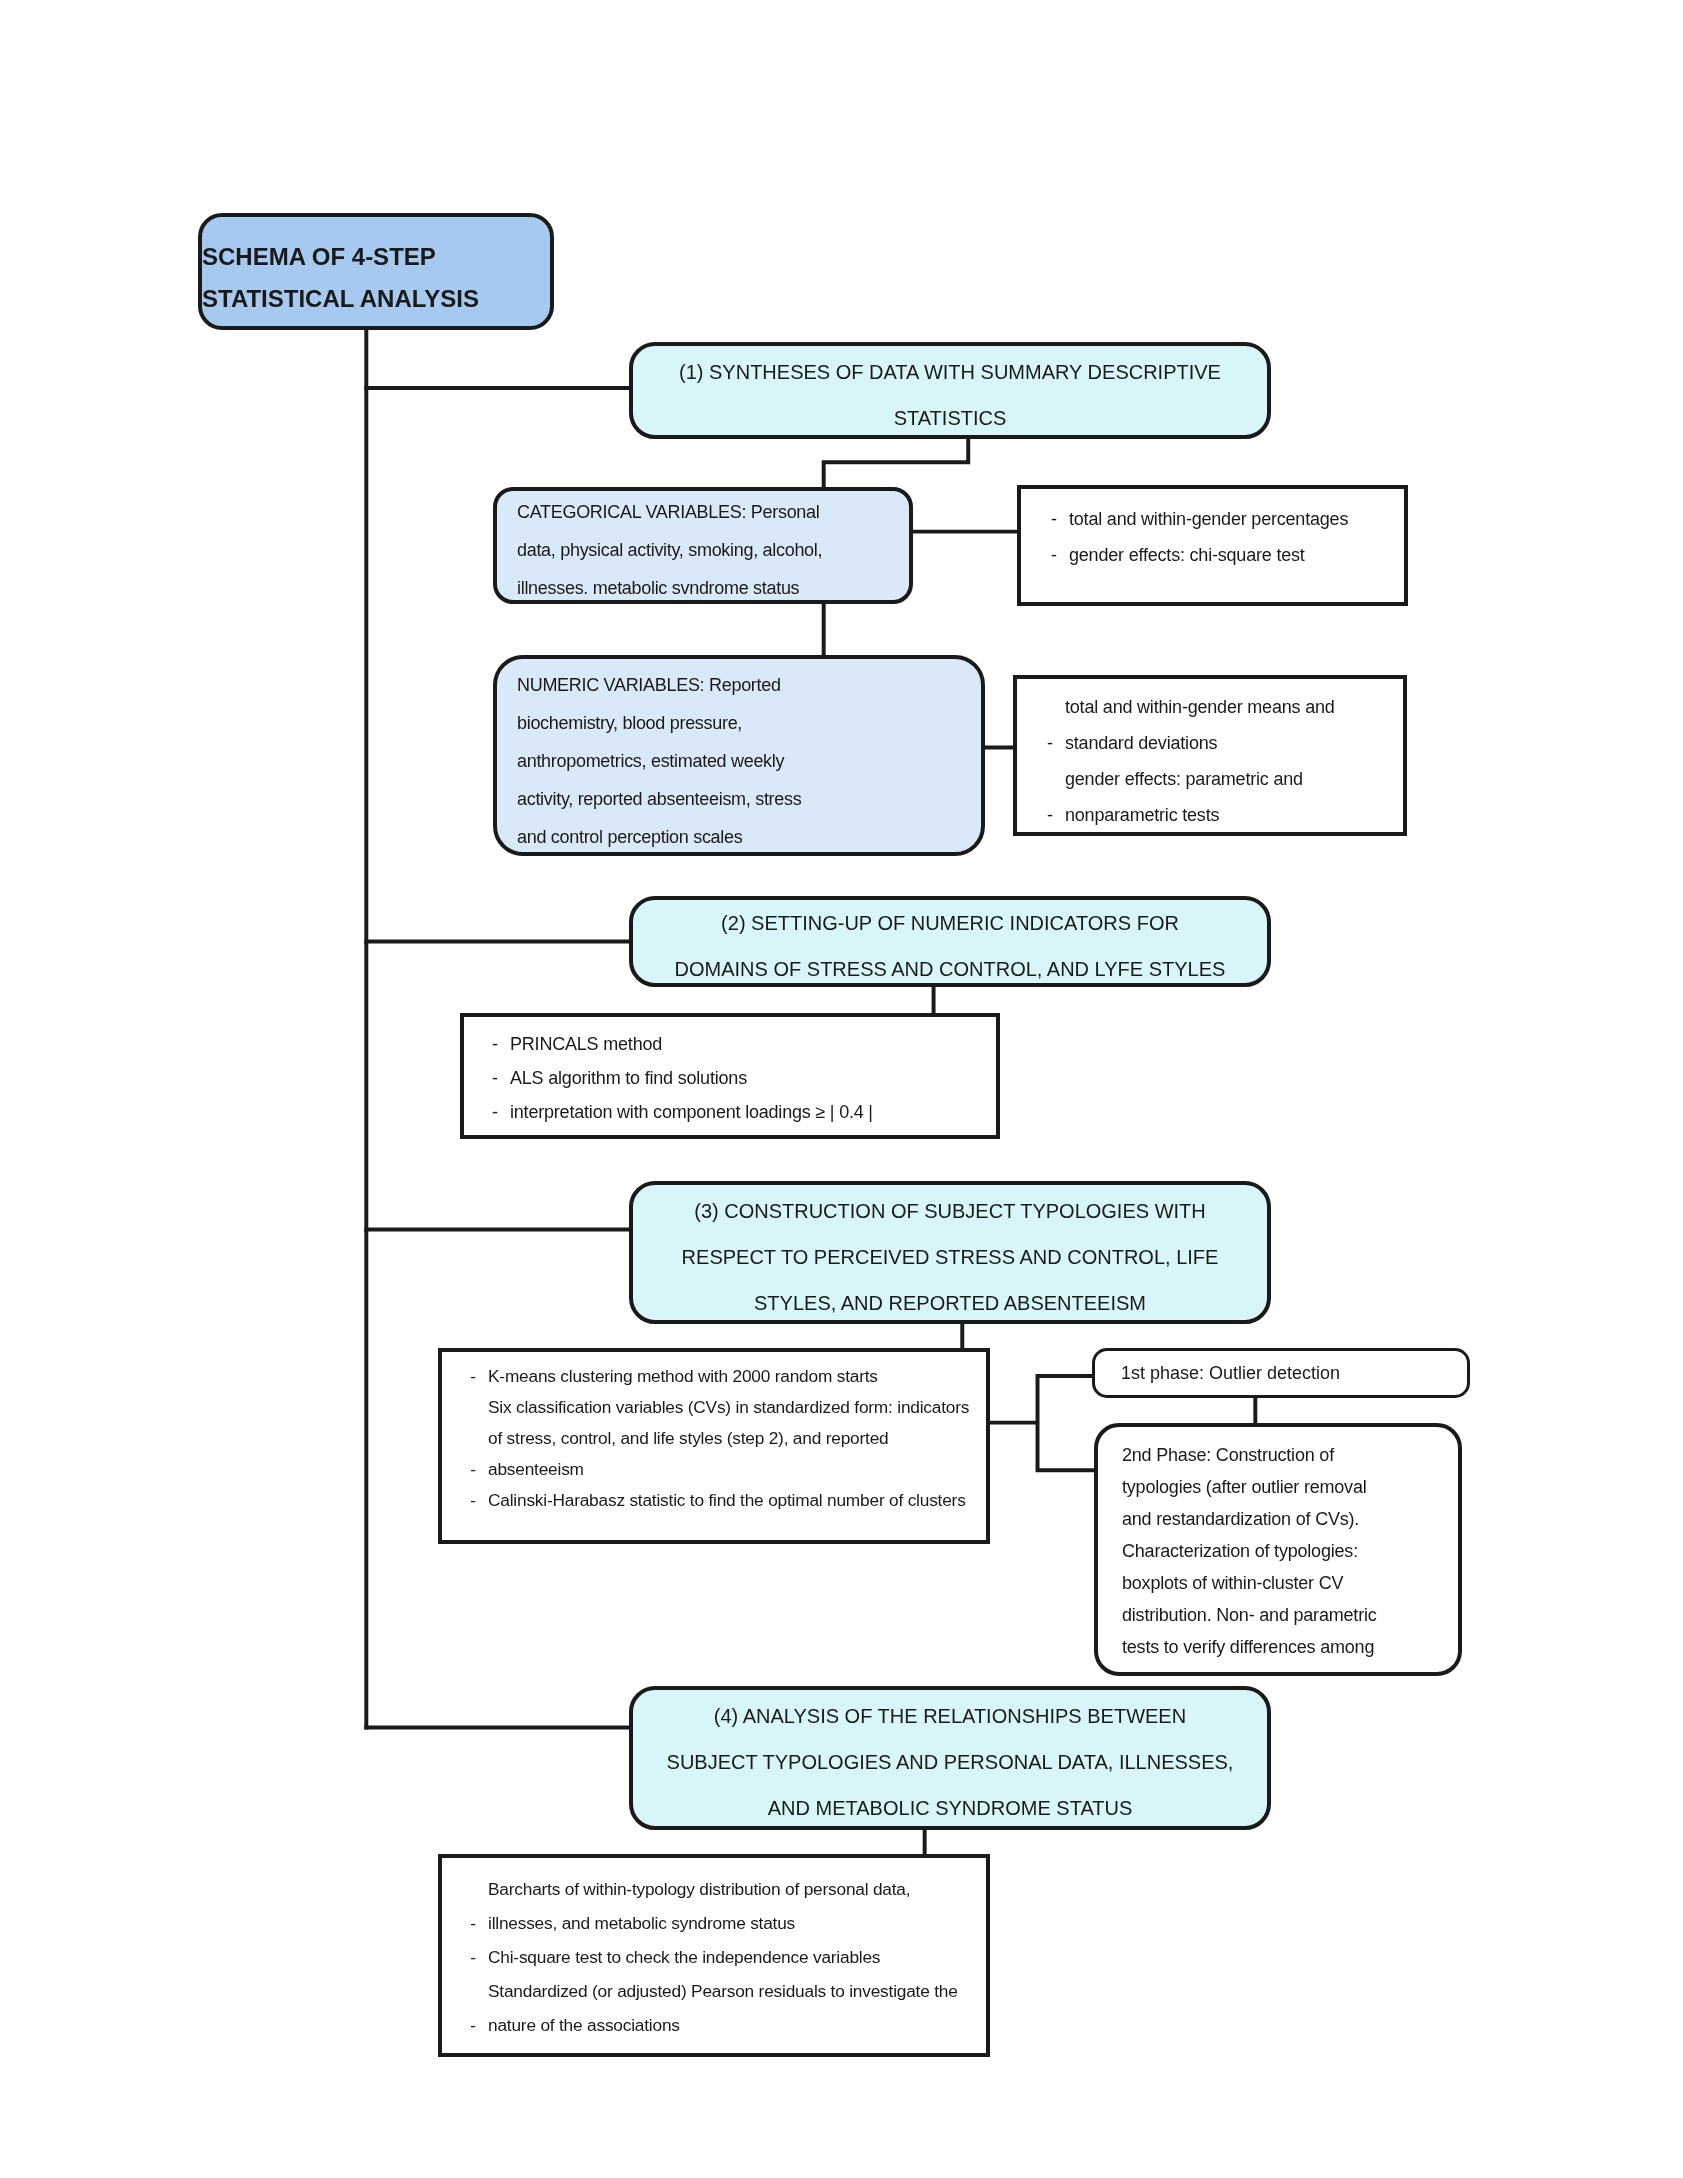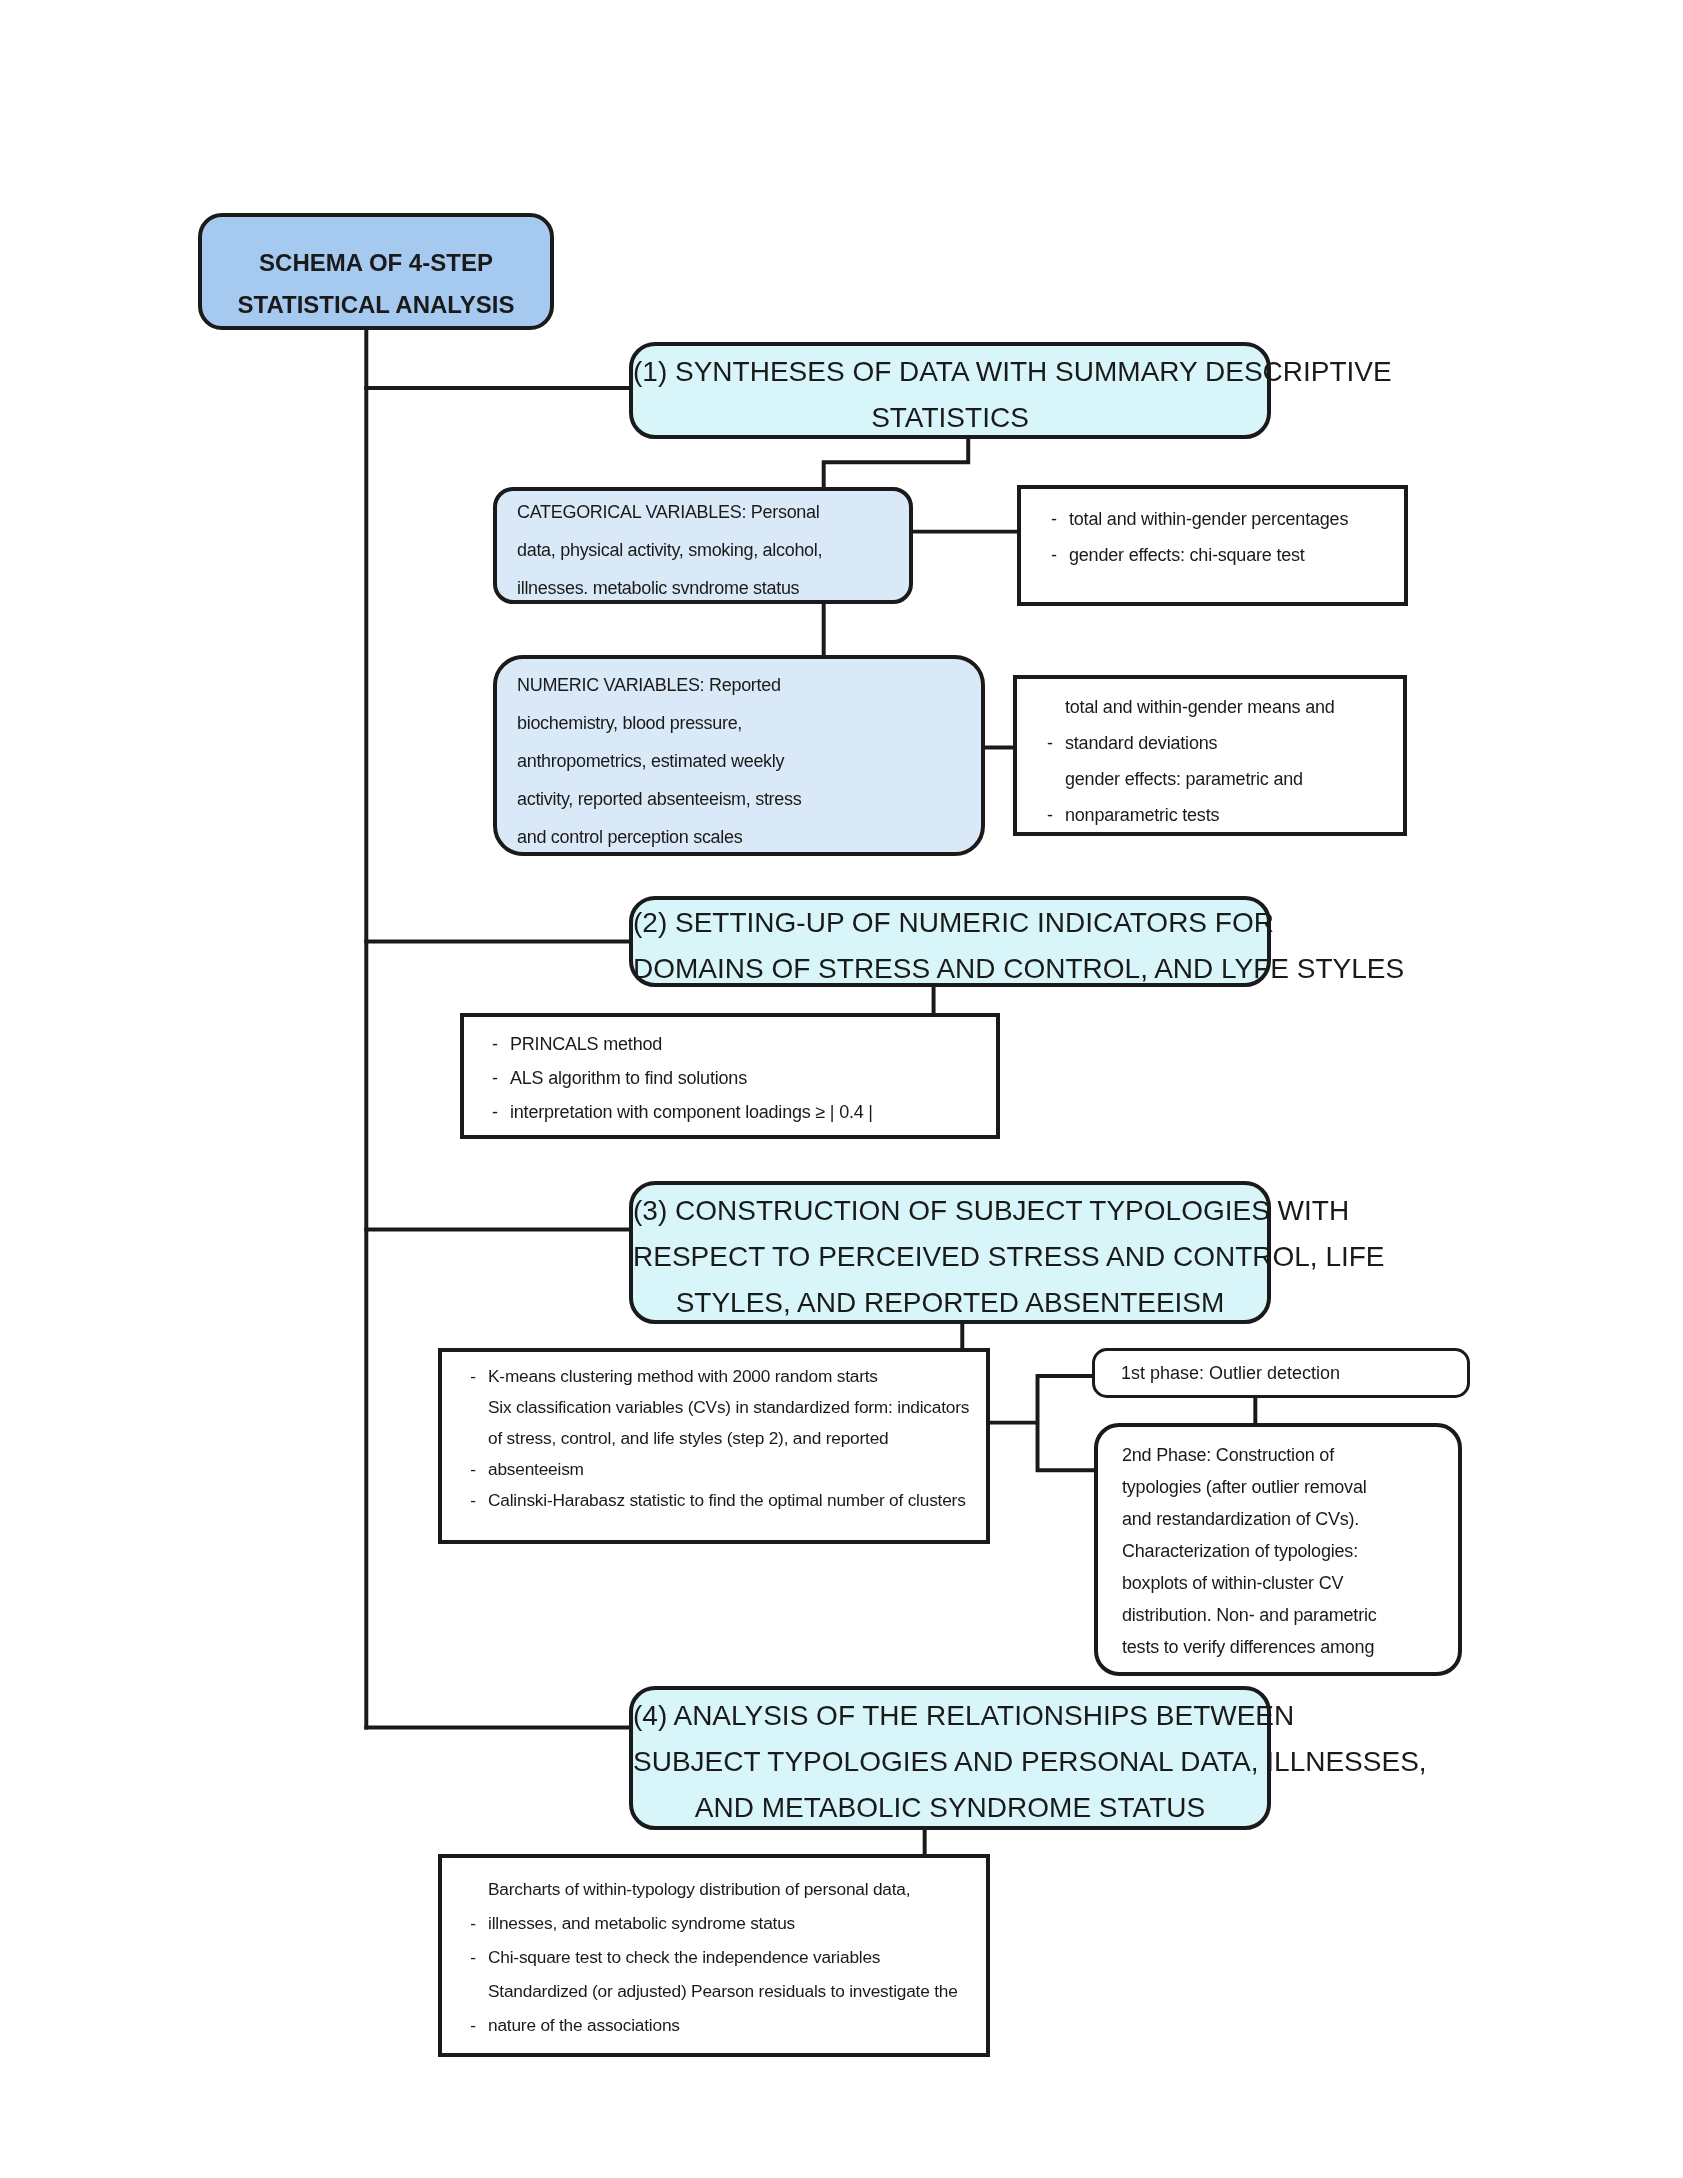--- a/index.html
+++ b/index.html
@@ -5,25 +5,25 @@
   html,body{margin:0;padding:0;background:#ffffff;}
   .canvas{
     position:relative;width:1683px;height:2178px;background:var(--background,#fff);
     font-family:"Liberation Sans",sans-serif;color:#1a1a1a;overflow:hidden;
   }
   .connectors{position:absolute;left:0;top:0;z-index:0;}
   .connectors path{stroke:var(--line,#1a1a1a);stroke-width:4;fill:none;stroke-linecap:square;}
   .box{position:absolute;box-sizing:border-box;border:4px solid var(--line,#1a1a1a);z-index:1;background:#fff;}
 
   .title-box{left:198px;top:213px;width:356px;height:117px;border-radius:24px;
-    background:var(--title-box-fill,#a6c9ef);text-align:center;padding-top:25px;}
+    background:var(--title-box-fill,#a6c9ef);padding-top:19px;}
   .title-box .tline{font-weight:bold;font-size:24px;line-height:42px;white-space:nowrap;}
 
   .step-box{border-radius:26px;background:var(--step-box-fill,#d8f6f9);text-align:center;}
-  .step-box .sline{font-size:28px;line-height:46px;white-space:nowrap;}
+  .step-box .sline{font-size:20px;line-height:46px;white-space:nowrap;}
   .step1{left:629px;top:342px;width:642px;height:97px;padding-top:3px;}
   .step2{left:629px;top:896px;width:642px;height:91px;padding-top:0px;}
   .step3{left:629px;top:1181px;width:642px;height:143px;padding-top:3px;}
   .step4{left:629px;top:1686px;width:642px;height:144px;padding-top:3px;}
 
   .var-box{background:var(--variable-box-fill,#dae9f7);padding:8px 20px 0 20px;}
   .var-box .vline{font-size:18px;line-height:38px;letter-spacing:-0.3px;white-space:nowrap;}
   .categorical{left:493px;top:487px;width:420px;height:117px;border-radius:20px;padding-top:2px;}
   .numeric{left:493px;top:655px;width:492px;height:201px;border-radius:30px;padding-top:7px;}
 

